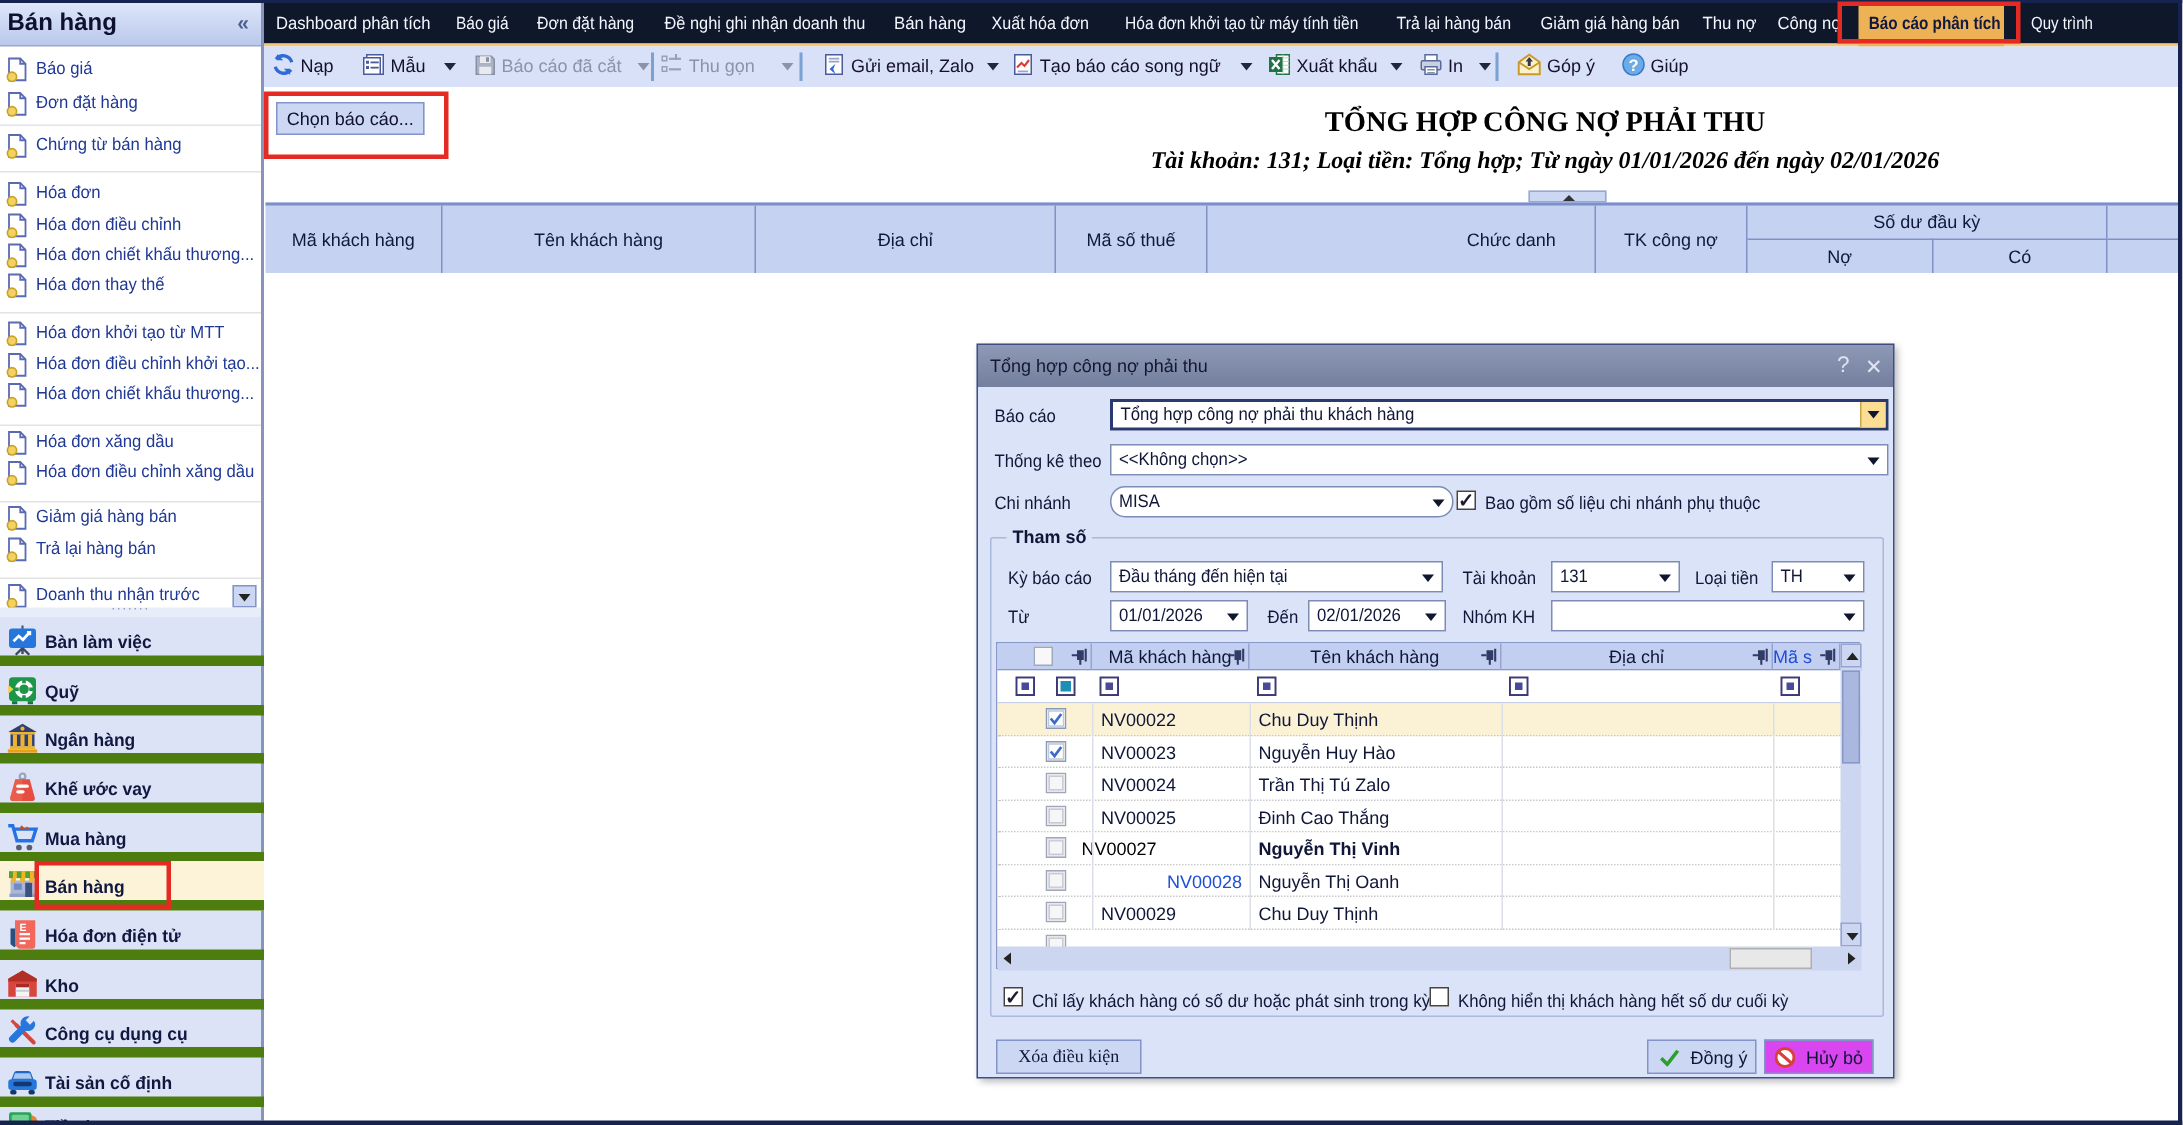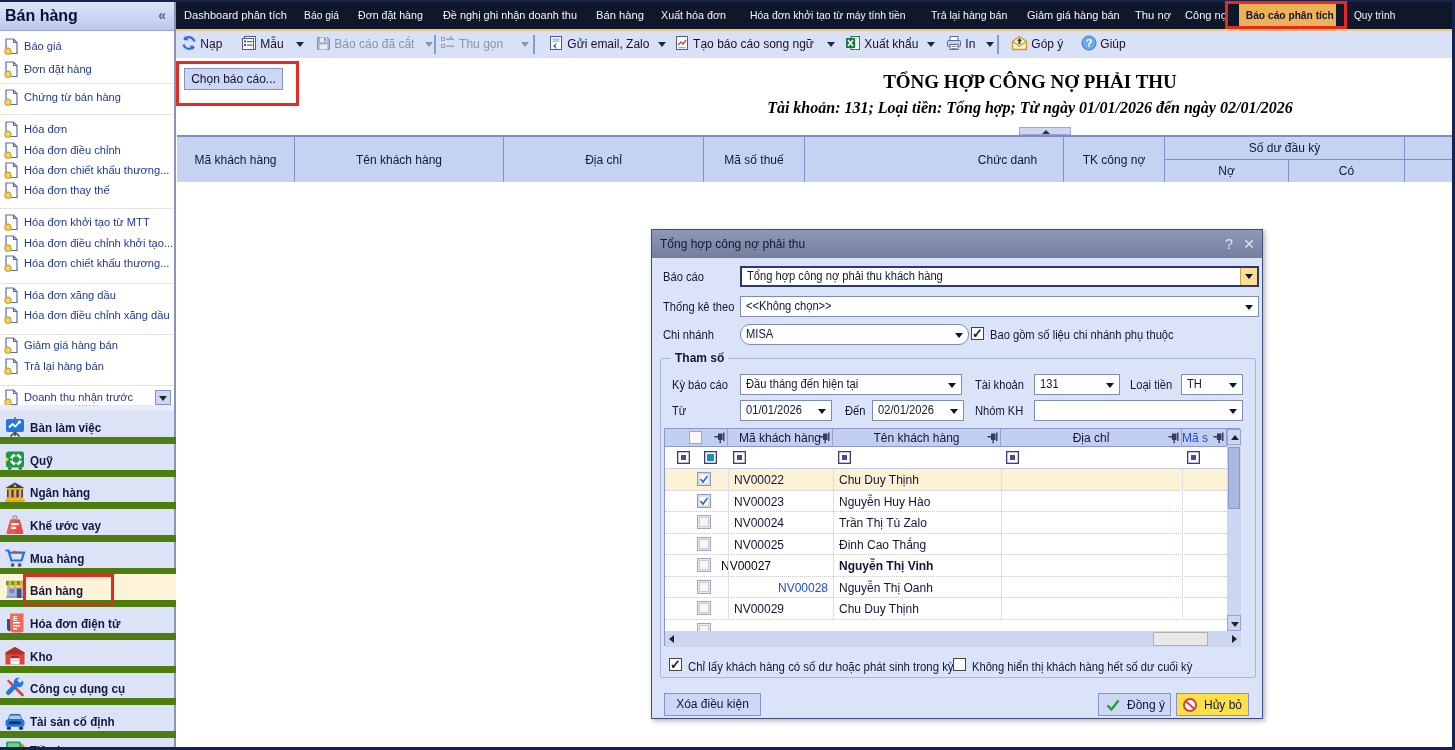--- a/index.html
+++ b/index.html
@@ -654,28 +654,28 @@
       </div>
 <div style="position:absolute; left:562px; top:202px; width:14px; height:16px;">
         <div style="position:absolute;left:5px;top:4px;border-top:4px solid transparent;border-bottom:4px solid transparent;border-left:5px solid #222;"></div>
       </div>
 <div style="position:absolute; left:488px; top:203px; width:55px; height:14px; background:#e8e8e8; border:1px solid #b0b0b0;"></div>
     </div>
 <div class="checkbox chk" style="left:17px; top:428px;"></div>
 <div class="mlabel" style="left:36px; top:430px; transform:scaleX(.95); transform-origin:left top;">Chỉ lấy khách hàng có số dư hoặc phát sinh trong kỳ</div>
 <div class="checkbox" style="left:301px; top:428px;"></div>
 <div class="mlabel" style="left:320px; top:430px;">Không hiển thị khách hàng hết số dư cuối kỳ</div>
-<div style="position:absolute; left:12px; top:463px; width:97px; height:23px; background:#ccd7f3; border:1px solid #8493c8; text-align:center; line-height:21px; color:#101638; font-size:12px;">Xóa điều kiện</div>
+<div style="position:absolute; left:12px; top:463px; width:97px; height:23px; background:#ccd7f3; border:1px solid #8493c8; text-align:center; line-height:21px; color:#101638; font-size:12px;font-family:Liberation Serif, serif;">Xóa điều kiện</div>
 <div style="position:absolute; left:446px; top:463px; width:73px; height:23px; background:#ccd7f3; border:1px solid #8493c8; color:#101638; font-size:12px;">
 <svg width="14" height="12" viewBox="0 0 14 12" style="position:absolute;left:7px;top:5px">
         <path d="M1.5 6.5 l4 4 L12.5 1.5" fill="none" stroke="#2aa02a" stroke-width="2.4"></path>
       </svg>
 <span style="position:absolute;left:28px;top:4px">Đồng ý</span>
     </div>
-<div style="position:absolute; left:524px; top:463px; width:73px; height:23px; background:#fde047; border:1px solid #8493c8; color:#101638; font-size:12px;">
+<div style="position:absolute; left:524px; top:463px; width:73px; height:23px; background:#d946ef; border:1px solid #8493c8; color:#101638; font-size:12px;">
 <svg width="14" height="14" viewBox="0 0 14 14" style="position:absolute;left:6px;top:4px">
         <circle cx="7" cy="7" r="6" fill="#fff" stroke="#d84040" stroke-width="2"></circle>
         <path d="M3 3.5 L11 10.5" stroke="#d84040" stroke-width="2"></path>
       </svg>
 <span style="position:absolute;left:27px;top:4px">Hủy bỏ</span>
     </div>
   </div>
 
 <div class="abs" id="rightline"></div>
 <div class="abs" id="bottomline"></div>

